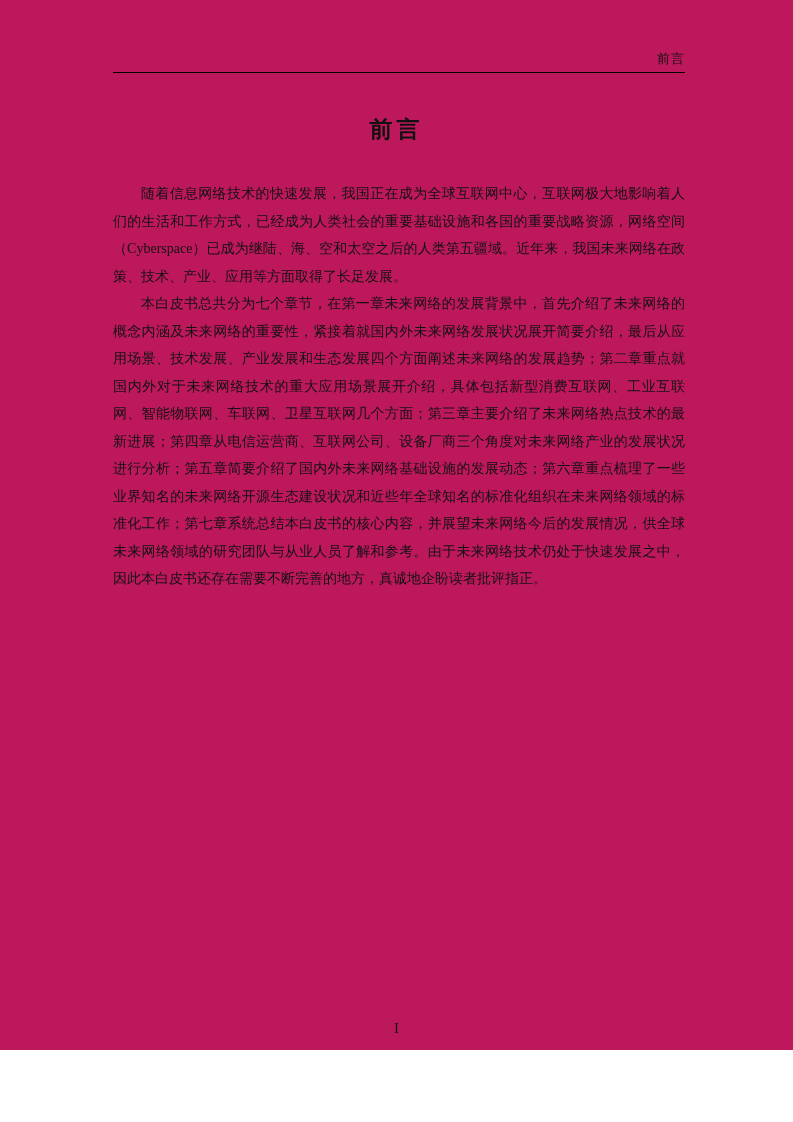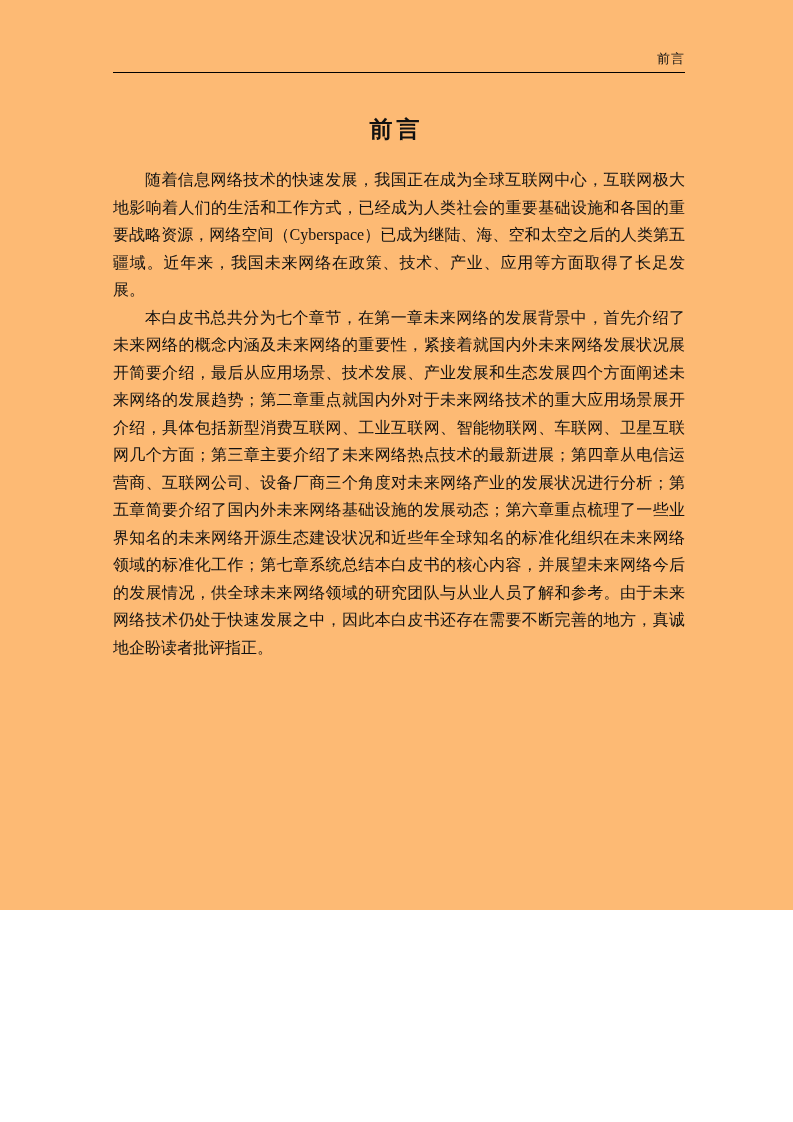--- a/index.html
+++ b/index.html
@@ -3,22 +3,22 @@
 <meta charset="utf-8">
 <style>
   html, body {
     margin: 0;
     padding: 0;
     background: #ffffff;
   }
   .page {
     position: relative;
     width: 793px;
-    height: 910px;
-    background: #fdba74;
+    height: 1050px;
+    background: #be185d;
     font-family: "Liberation Serif", "DejaVu Serif", serif;
     color: #111111;
     overflow: hidden;
   }
   .running-header {
     position: absolute;
     top: 50px;
     left: 113px;
     width: 572px;
     text-align: right;
@@ -32,24 +32,24 @@
     top: 114px;
     left: 0;
     width: 100%;
     text-align: center;
     font-size: 23px;
     font-weight: bold;
     letter-spacing: 4px;
   }
   .content {
     position: absolute;
-    top: 166px;
+    top: 180px;
     left: 113px;
     width: 572px;
-    font-size: 16px;
+    font-size: 14px;
     line-height: 27.5px;
     text-align: justify;
     text-justify: inter-ideograph;
     font-family: Liberation Serif, serif;
   }
   .content p {
     margin: 0;
     padding: 0;
     text-indent: 2em;
   }

